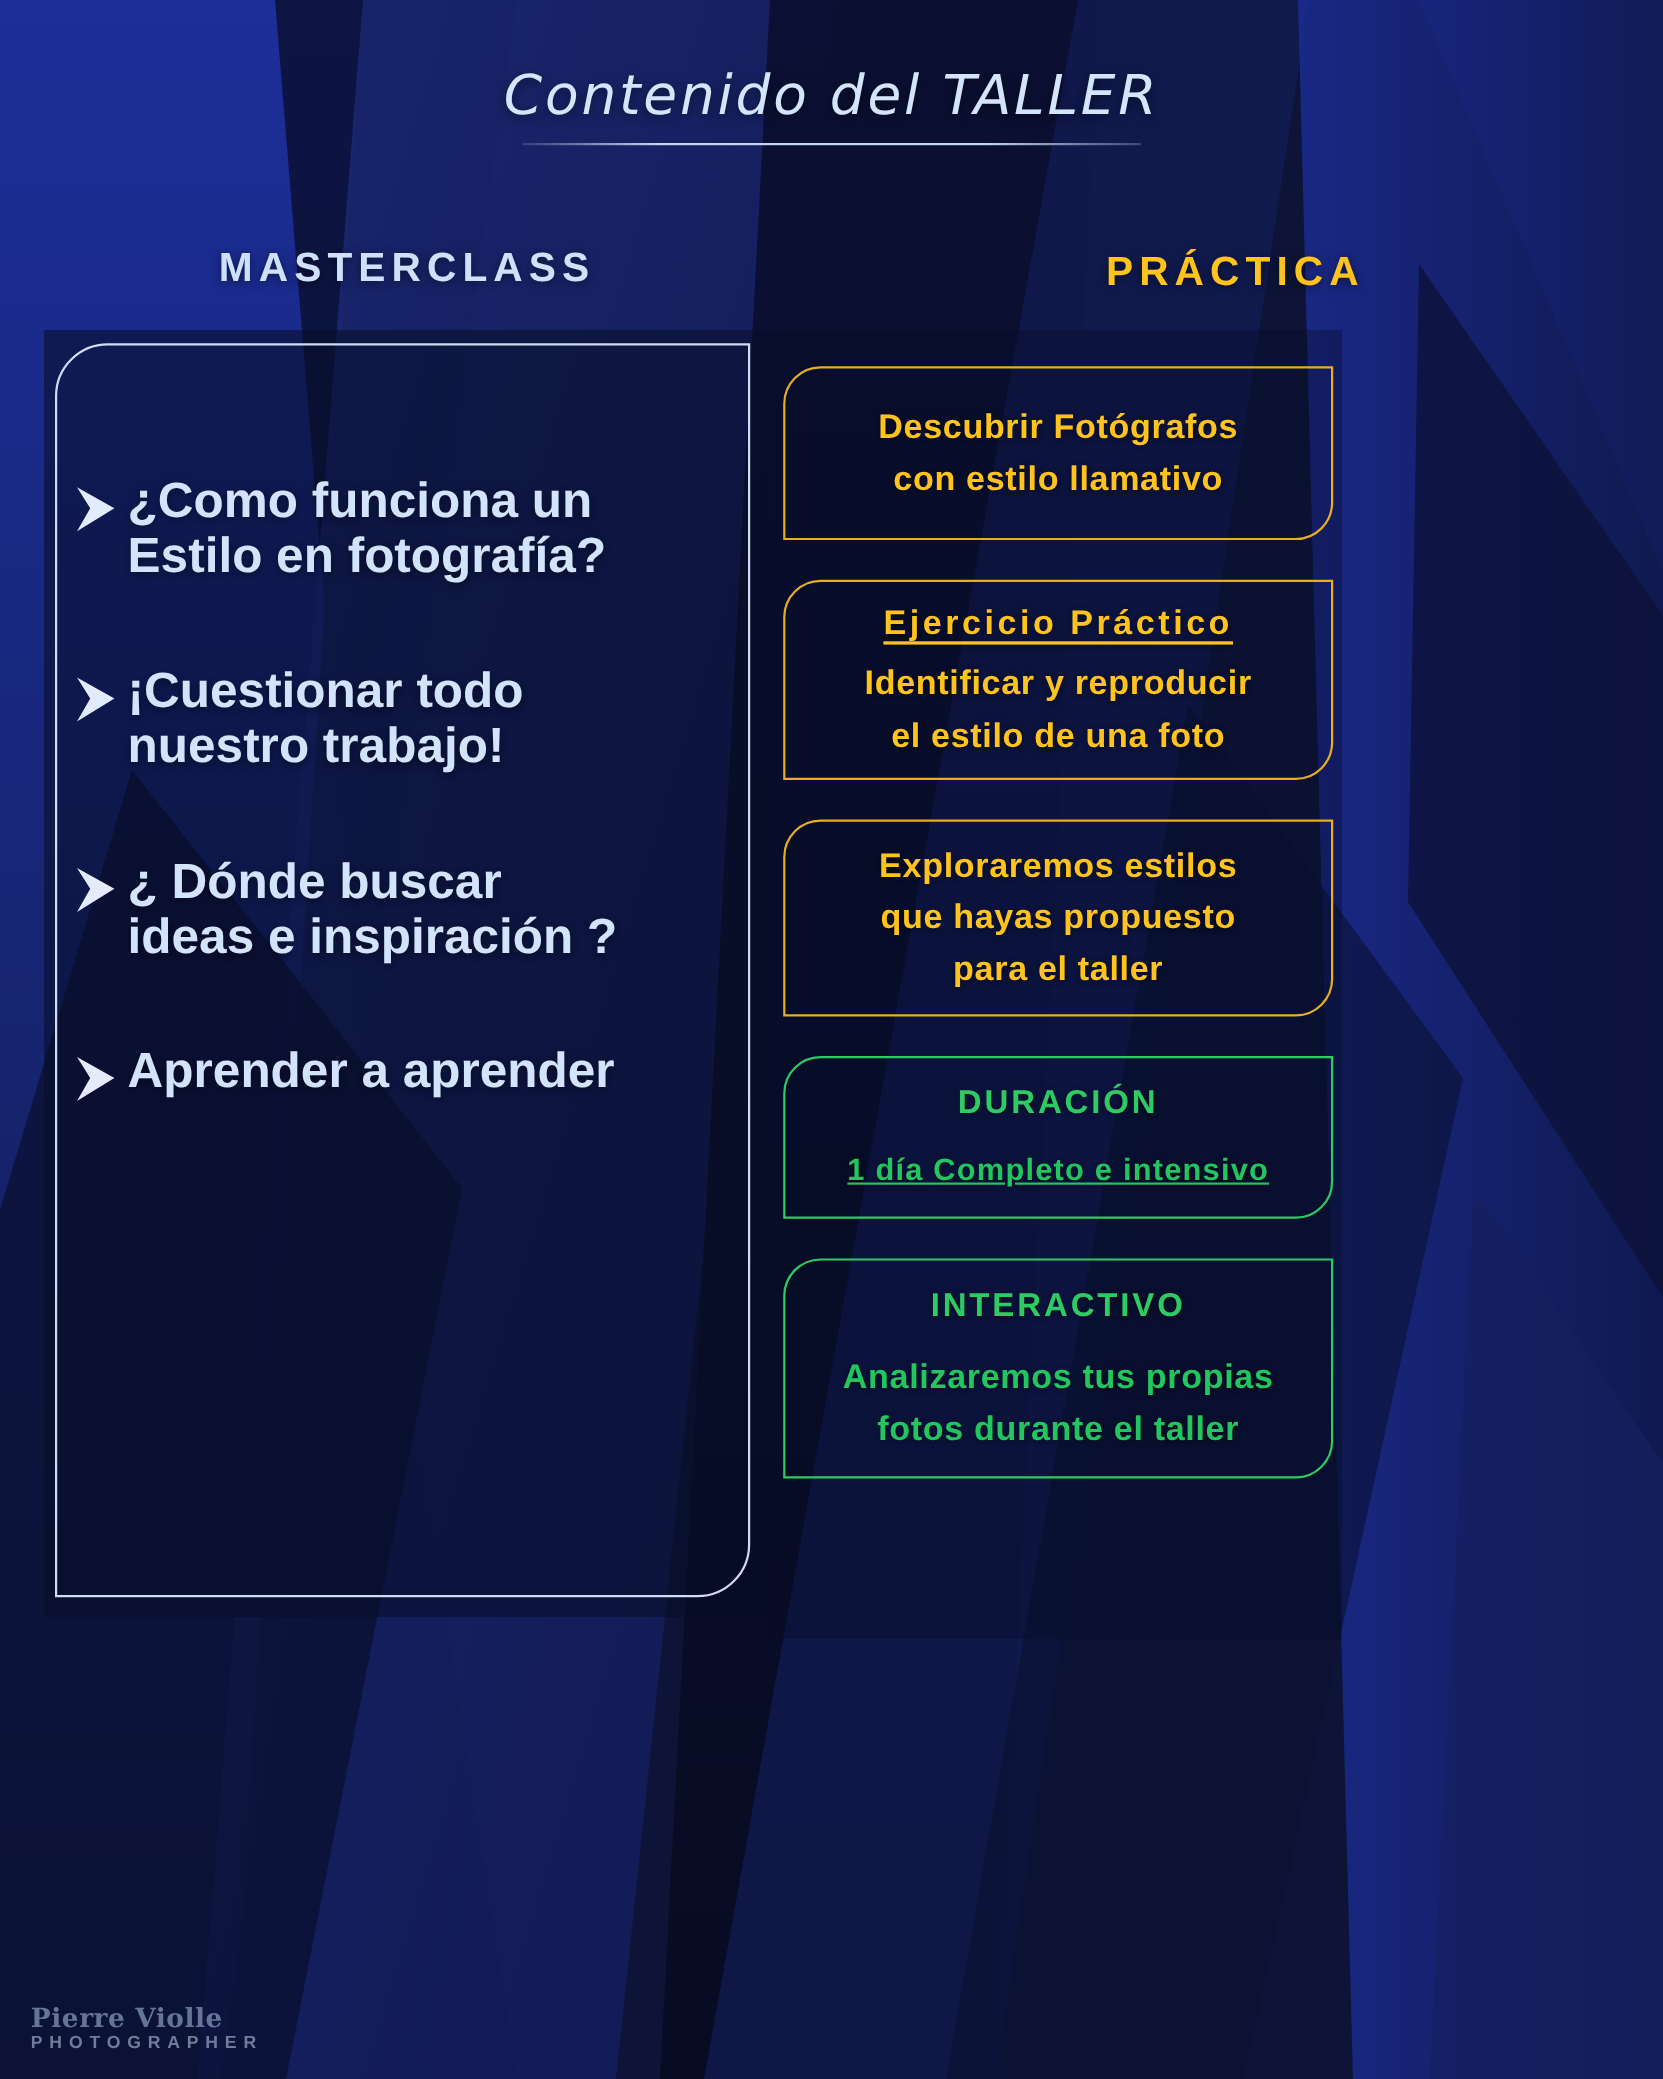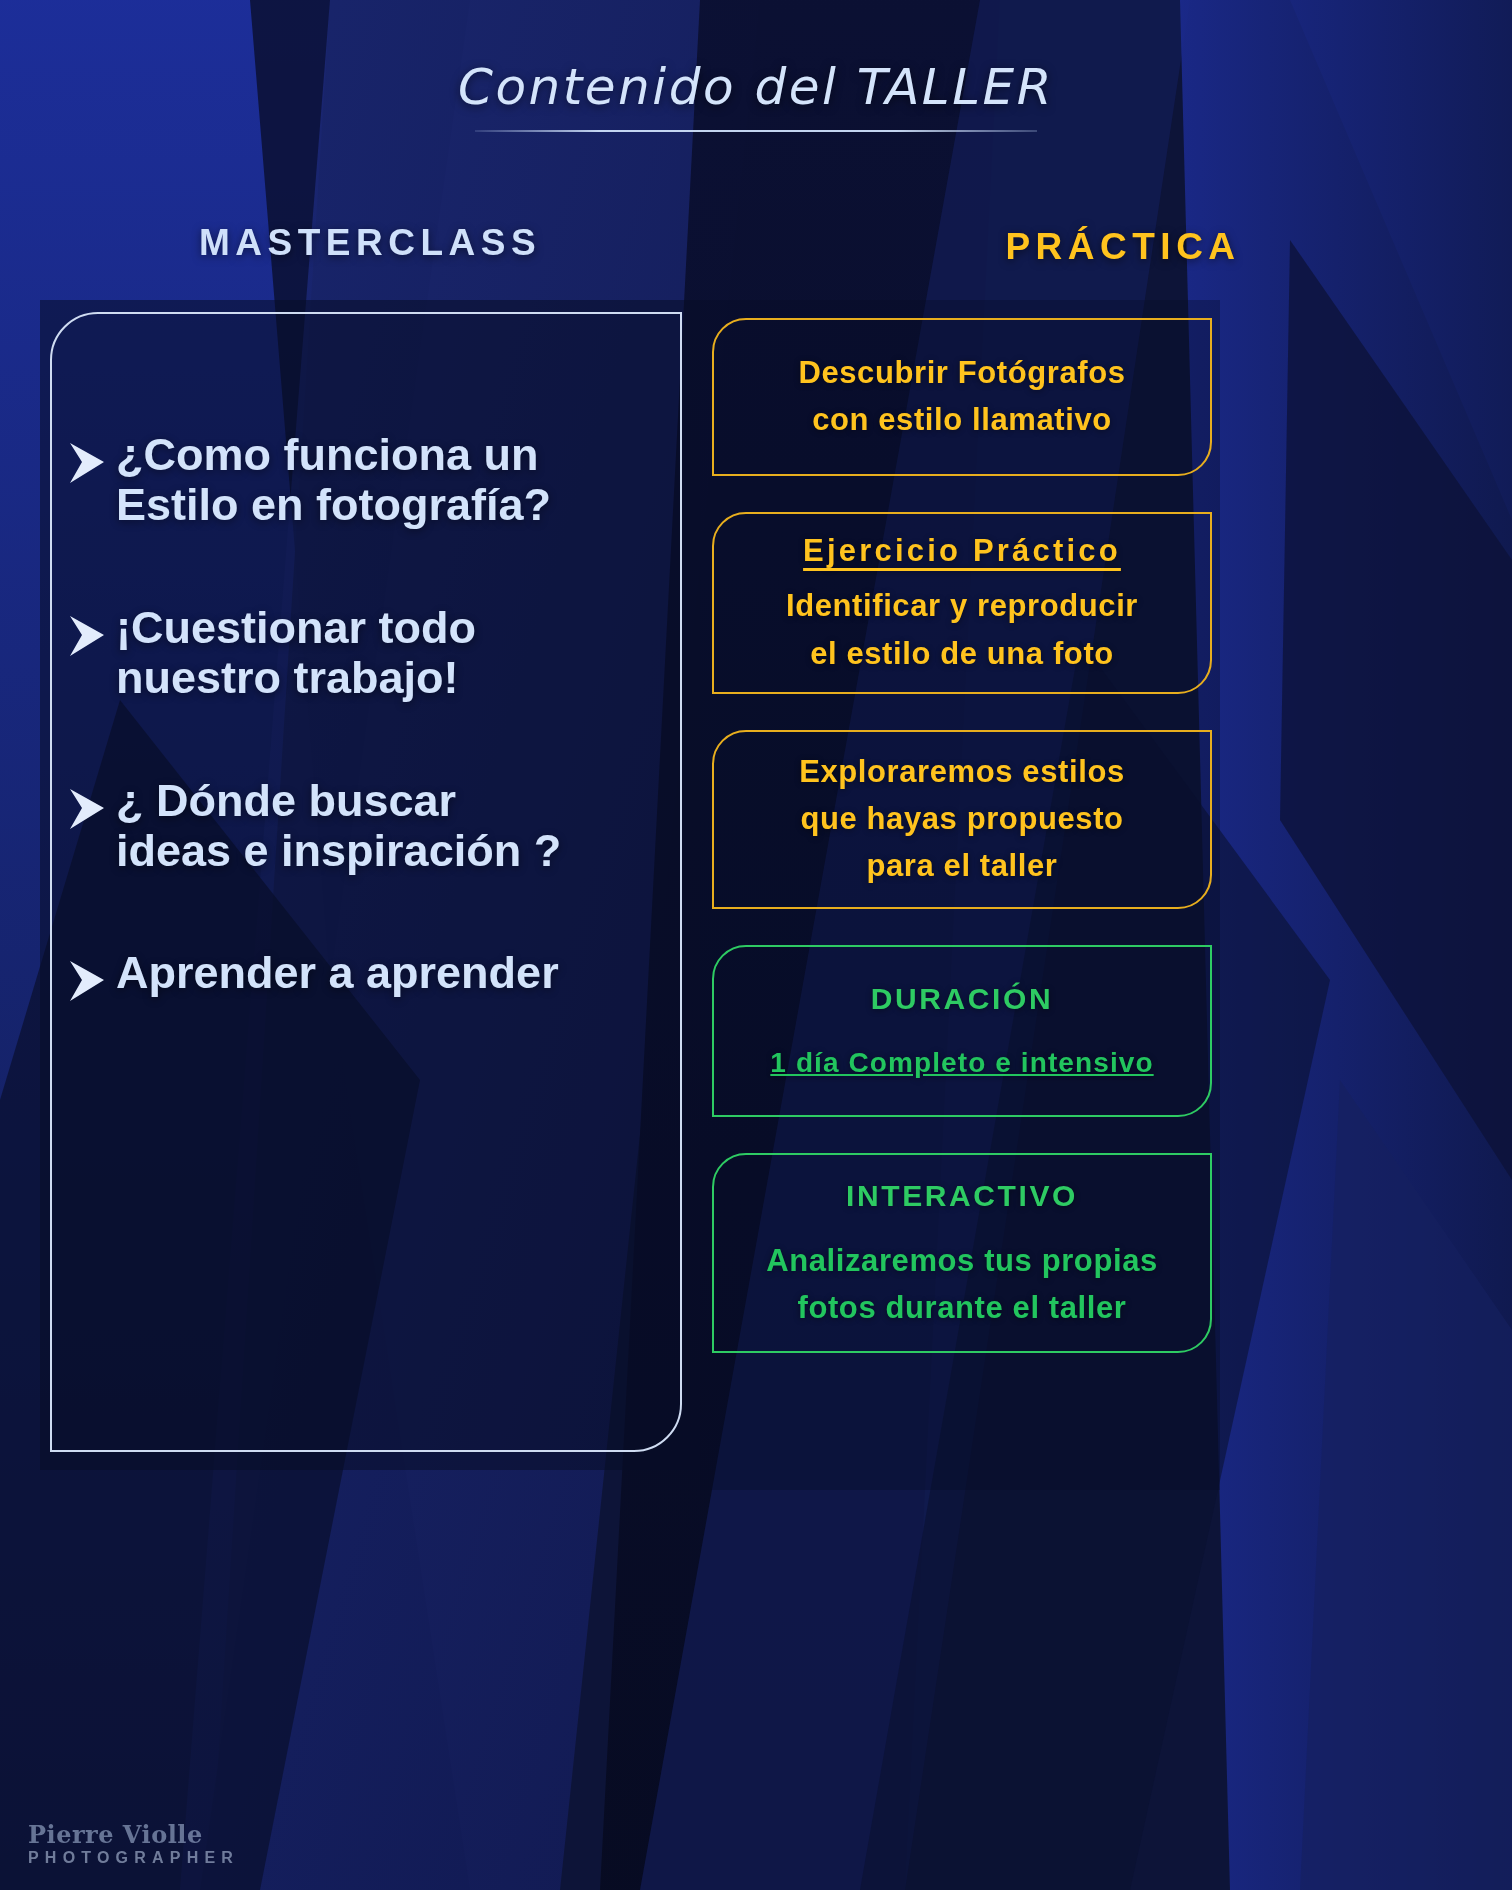--- a/index.html
+++ b/index.html
@@ -90,21 +90,21 @@
   .mc-text{
     font-size:45px;font-weight:700;line-height:1.12;
     color:#d3e3fb;
     text-shadow:0 2px 8px rgba(0,0,0,.45);
     letter-spacing:0px;
   }
 
   
   .pr-col{
     position:absolute;
-    left:712px;top:318px;width:500px;
+    left:712px;top:333px;width:500px;
     z-index:6;
   }
   .pbox{
     box-sizing:border-box;
     border:2.5px solid #e8ae1e;
     border-radius:34px 0 34px 0;
     padding:18px 14px 20px;
     margin-bottom:36px;
     text-align:center;
   }
@@ -274,21 +274,21 @@
       <div class="pline" style="margin-top:8px;">Identificar  y reproducir</div>
       <div class="pline">el estilo de una foto</div>
     </div>
 
     <div class="pbox" style="height:179px;display:flex;flex-direction:column;justify-content:center;">
       <div class="pline">Exploraremos estilos</div>
       <div class="pline">que hayas propuesto</div>
       <div class="pline">para el taller</div>
     </div>
 
-    <div class="pbox green" style="height:172px;display:flex;flex-direction:column;justify-content:center;">
+    <div class="pbox green" style="height:148px;display:flex;flex-direction:column;justify-content:center;">
       <div class="pline greenhead">DURACIÓN</div>
       <div class="gap"></div>
       <div class="pline green" style="font-size:28px;letter-spacing:1.1px;text-decoration:underline;">1 día Completo e intensivo</div>
     </div>
 
     <div class="pbox green" style="height:200px;display:flex;flex-direction:column;justify-content:center;">
       <div class="pline greenhead">INTERACTIVO</div>
       <div class="gap"></div>
       <div class="pline green">Analizaremos tus propias</div>
       <div class="pline green">fotos durante el taller</div>

